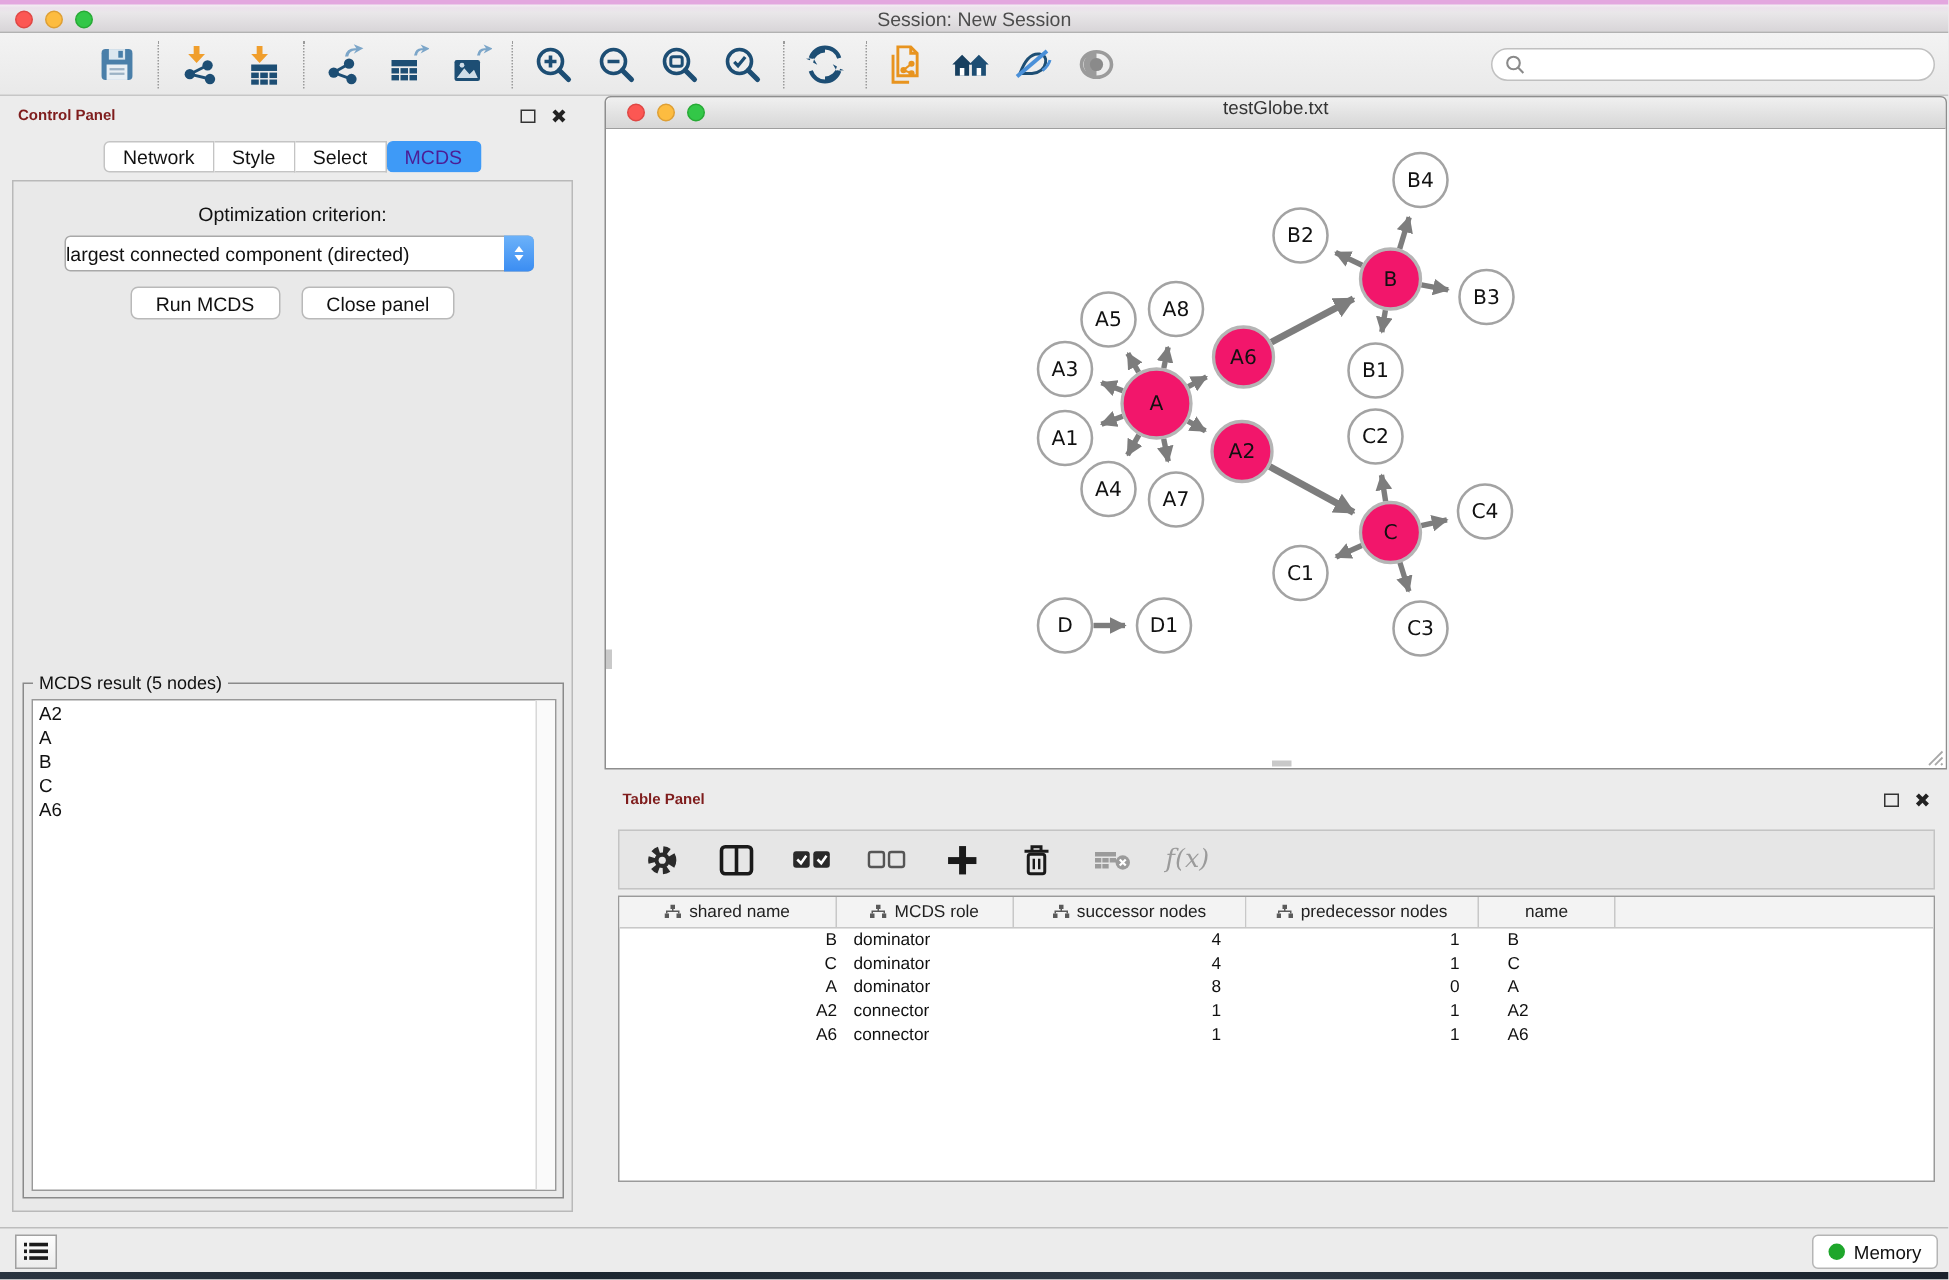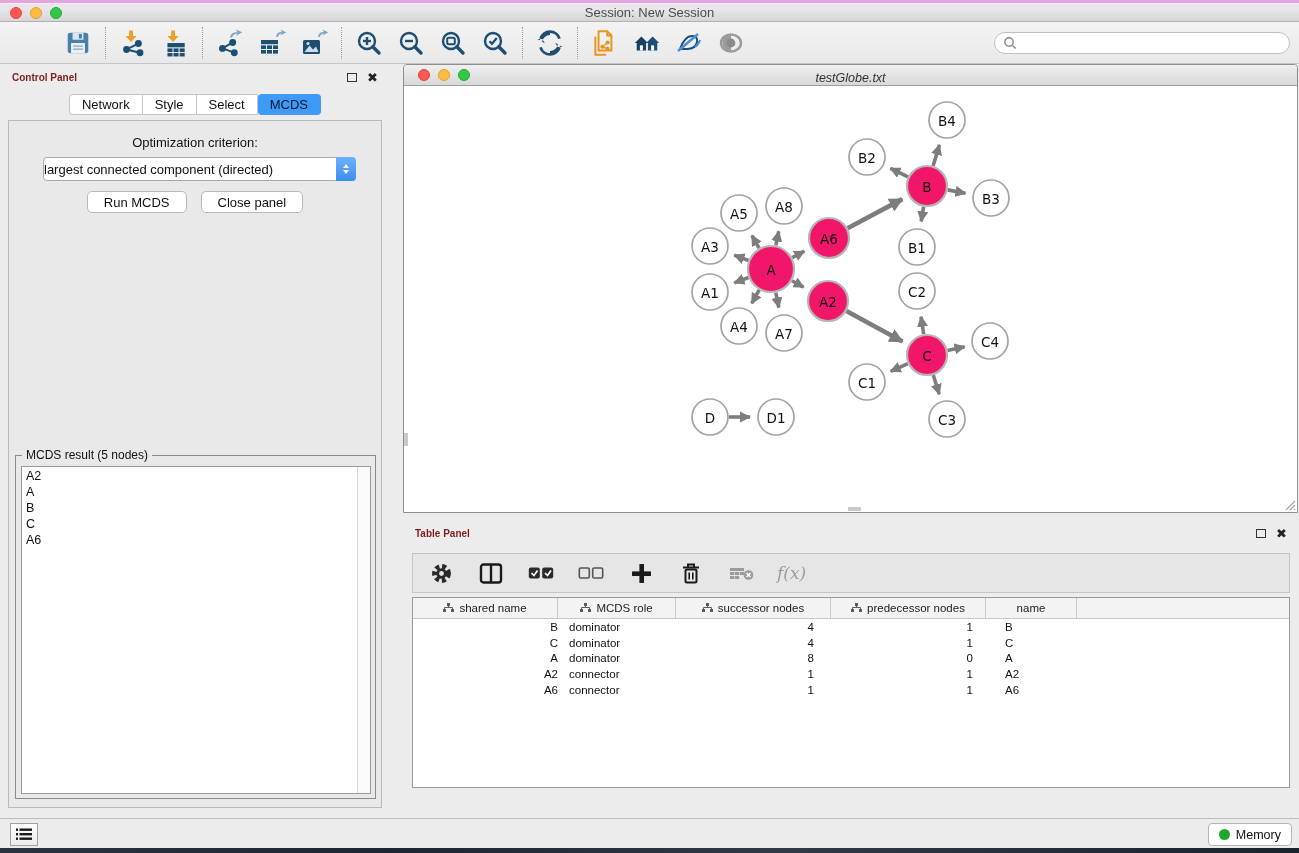--- a/index.html
+++ b/index.html
@@ -34,21 +34,21 @@
   .panel-header { height:26px; display:flex; align-items:center; padding:0 12px; }
   .panel-header .ptitle { font-size:10px; color:#7f1d1d;font-weight:bold; }
   .panel-header .pbtns { margin-left:auto; display:flex; gap:10px; align-items:center; }
   .float-btn { width:10px; height:9px; border:1.6px solid #333; display:inline-block; cursor:pointer; }
   .close-btn { font-size:13px; font-weight:bold; color:#222; cursor:pointer; line-height:1; }
   #cp-tabs { position:absolute; left:0; top:30px; width:100%; display:flex; justify-content:center; }
   .tab { height:21px; line-height:19px; font-size:13px; padding:0 12px; background:#fff;
     border:1px solid #c4c4c4; border-left:none; color:#111; cursor:pointer; }
   .tab:first-child { border-left:1px solid #c4c4c4; border-radius:4px 0 0 4px; }
   .tab.last { border-radius:0 4px 4px 0; }
-  .tab.active { background:#3e9af7; color:#0f172a; border-color:#3e9af7; border-radius:4px; }
+  .tab.active { background:#3e9af7; color:#4c1d95; border-color:#3e9af7; border-radius:4px; }
   #cp-body { position:absolute; left:8px; top:56px; width:374px; height:688px;
     background:#e9e9e9; border:1px solid #b9b9b9; }
   #opt-label { position:absolute; left:0; top:14px; width:100%; text-align:center; font-size:13px; color:#111; }
   #opt-select { position:absolute; left:34px; top:36px; width:313px; height:24px; background:#fff;
     border:1px solid #a9a9a9; border-radius:4px; display:flex; align-items:center; cursor:pointer; }
   #opt-select .sel-text { flex:1; font-size:13px; color:#111; white-space:nowrap; }
   #opt-select .stepper { width:20px; height:24px; margin-right:-1px; border-radius:0 4px 4px 0;
     background:linear-gradient(#6cb2f9,#3b8df2); display:flex; flex-direction:column; align-items:center; justify-content:center; gap:2px; }
   .chev { width:0; height:0; border-left:3.5px solid transparent; border-right:3.5px solid transparent; }
   .chev.up { border-bottom:4px solid #fff; }
@@ -61,21 +61,21 @@
   #mcds-list-box { position:absolute; left:5px; top:10px; width:350px; height:328px; background:#fff;
     border:1px solid #999; display:flex; }
   #mcds-list { flex:1; padding-top:1px; overflow:hidden; }
   .result-item { font-size:12.5px; color:#111; line-height:16px; padding-left:4px; }
   #mcds-scroll { width:13px; background:#fafafa; border-left:1px solid #d8d8d8; }
 
   
   #net-frame { position:absolute; left:403px; top:64px; width:895px; height:449px;
     background:#fff; border:1px solid #8e8e8e; border-radius:4px 4px 0 0; }
   #net-titlebar { height:21px; background:linear-gradient(#f0f0f0,#d7d7d7); border-bottom:1px solid #9e9e9e;
-    border-radius:4px 4px 0 0; display:flex; align-items:flex-end; justify-content:center; position:relative;font-style:italic; }
+    border-radius:4px 4px 0 0; display:flex; align-items:flex-start; justify-content:center; position:relative; }
   #net-titlebar .lights { top:4px; left:14px; }
   #net-titlebar .title { font-size:12.5px; color:#333; }
   #net-canvas { position:relative; width:100%; height:426px; background:#fff; overflow:hidden; }
   #net-canvas svg text { font-family:"DejaVu Sans","Liberation Sans",sans-serif; }
   #v-scroll-mark { position:absolute; left:0px; top:347px; width:4px; height:13px; background:#c9c9c9; }
   #h-scroll-mark { position:absolute; left:444px; bottom:1px; width:13px; height:4px; background:#c9c9c9; }
   #resize-grip { position:absolute; right:1px; bottom:1px; }
 
   
   #table-panel { position:absolute; left:403px; top:520px; width:896px; height:298px; background:#ececec; }

